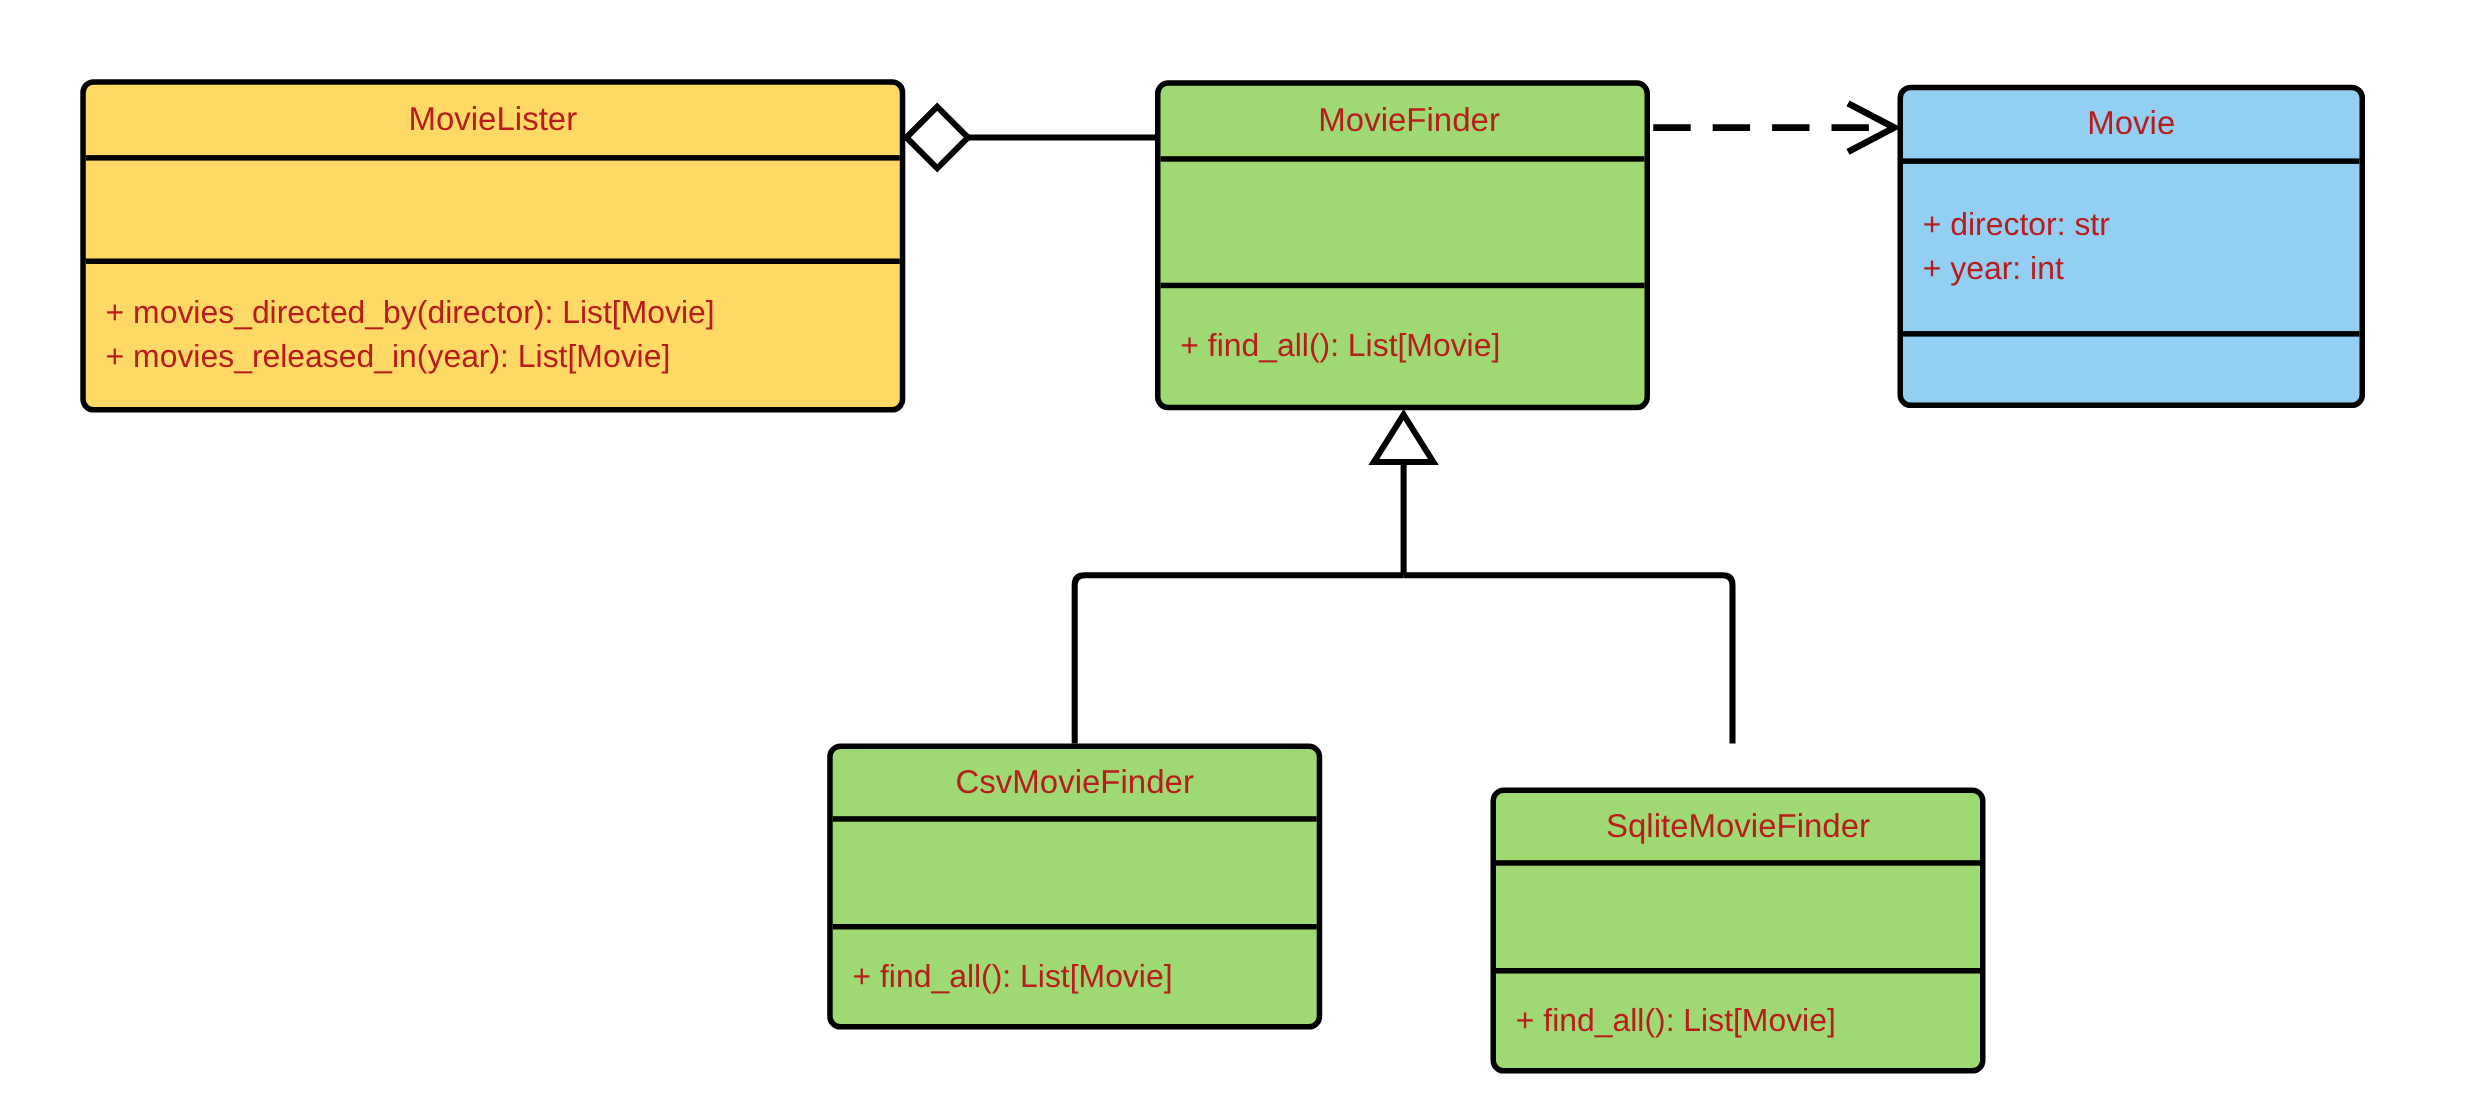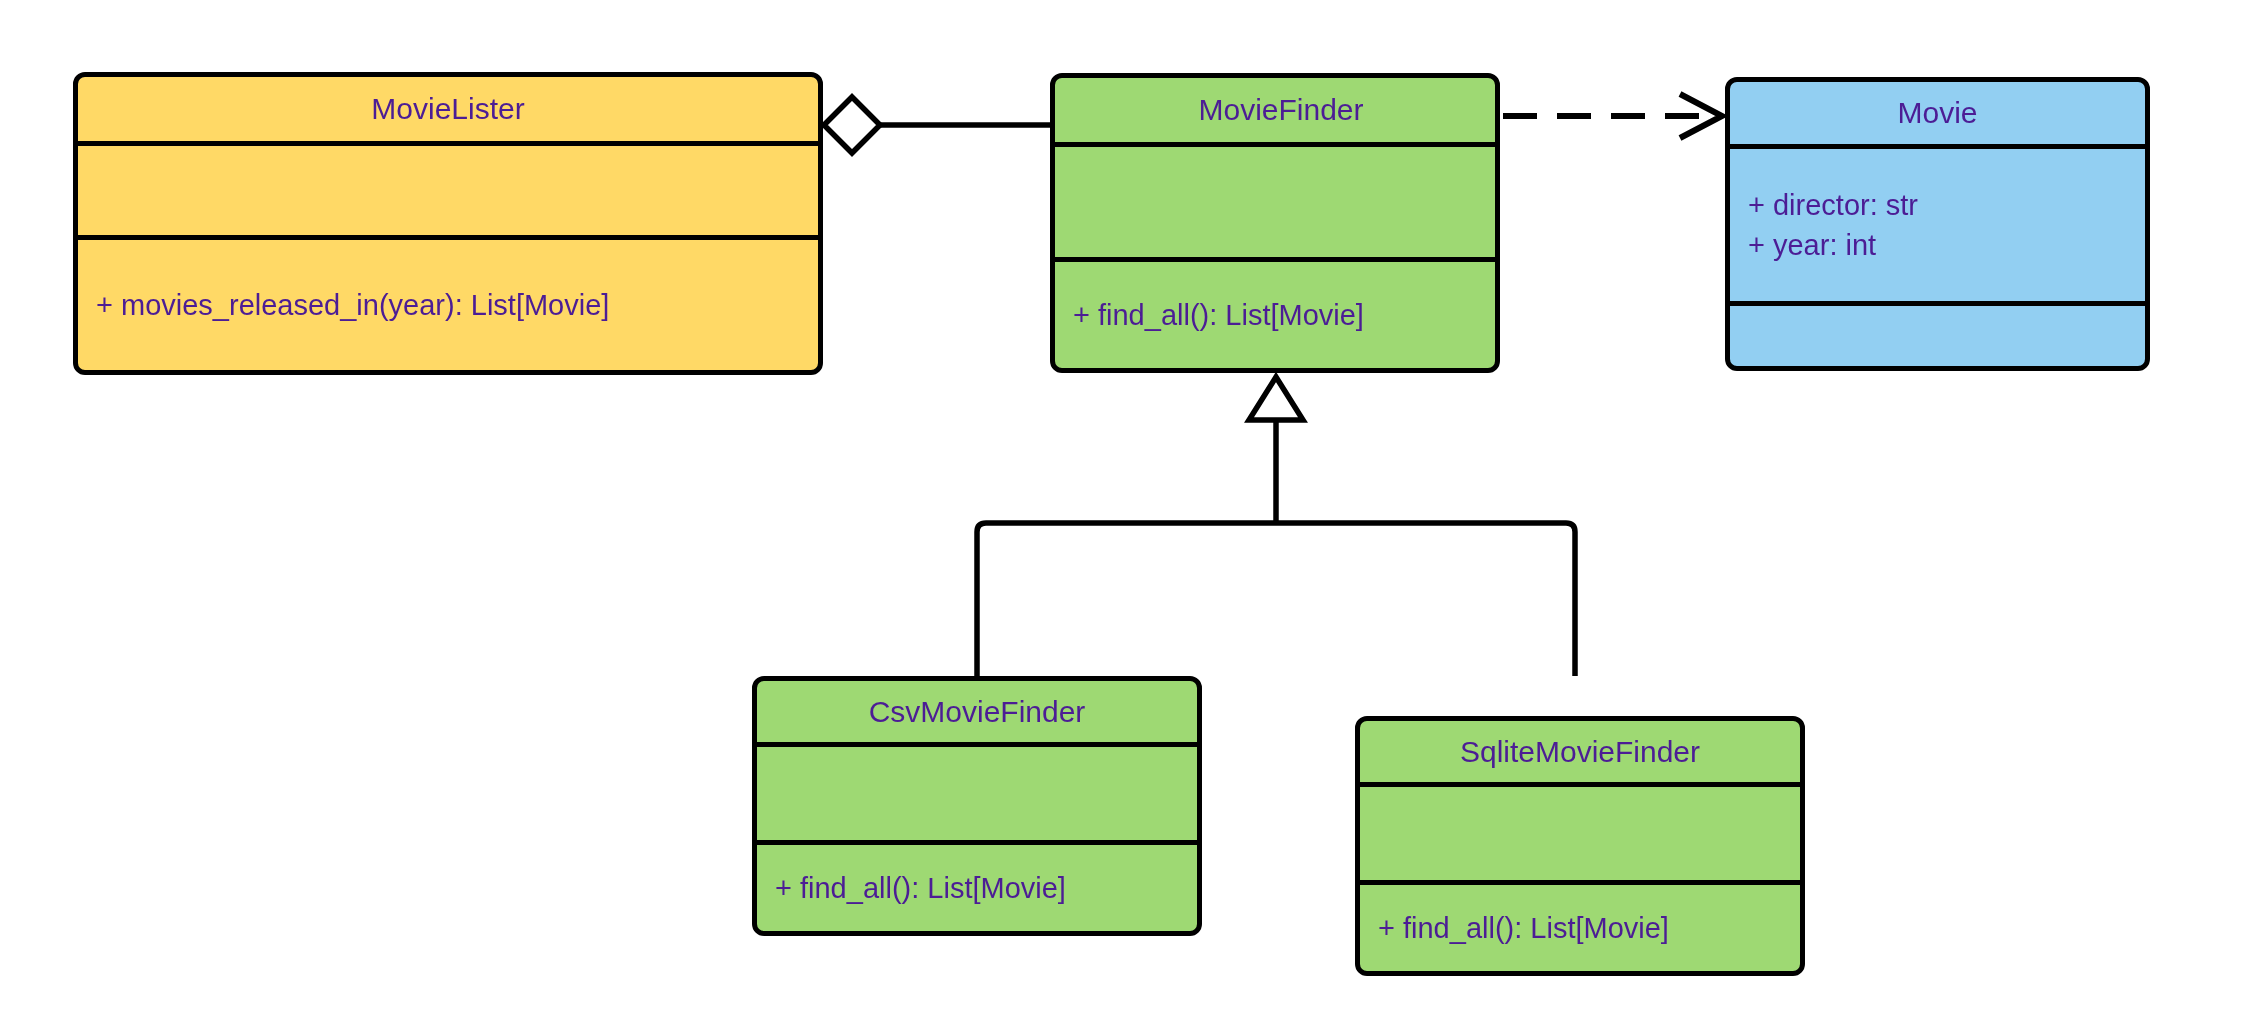--- a/index.html
+++ b/index.html
@@ -2,21 +2,21 @@
 <html><head>
 <meta charset="utf-8">
 <style>
   html, body { margin: 0; padding: 0; background: #ffffff; }
   .canvas {
     position: relative;
     width: 2250px;
     height: 1011px;
     background: #ffffff;
     font-family: "Liberation Sans", sans-serif;
-    color: #4c1d95;
+    color: #b91c1c;
     overflow: hidden;
   }
   .connector-layer {
     position: absolute;
     left: 0; top: 0;
     width: 2250px; height: 1011px;
   }
   .uml-class {
     position: absolute;
     box-sizing: border-box;
@@ -75,20 +75,21 @@
       <path class="stroke-line" d="M 1276 523 L 986 523 Q 977 523 977 532 L 977 676"></path>
       <path class="stroke-line" d="M 1276 523 L 1566 523 Q 1575 523 1575 532 L 1575 676"></path>
       <polygon class="hollow-shape" points="1276,377 1249,420 1303,420"></polygon>
     </g>
   </svg>
 
   <div class="uml-class" style="left: 73px; top: 72px; width: 750px; height: 303px; background-color: rgb(255, 217, 102);">
     <div class="uml-title" style="flex:0 0 64px;">MovieLister</div>
     <div class="uml-compartment" style="flex:0 0 94px;"></div>
     <div class="uml-compartment uml-methods">
+      <div class="uml-member">+ movies_directed_by(director): List[Movie]</div>
       <div class="uml-member">+ movies_released_in(year): List[Movie]</div>
     </div>
   </div>
 
   <div class="uml-class" style="left: 1050px; top: 73px; width: 450px; height: 300px; background-color: rgb(158, 217, 115);">
     <div class="uml-title" style="flex:0 0 64px;margin-left:12px;">MovieFinder</div>
     <div class="uml-compartment" style="flex:0 0 115px;"></div>
     <div class="uml-compartment uml-methods">
       <div class="uml-member">+ find_all(): List[Movie]</div>
     </div>

